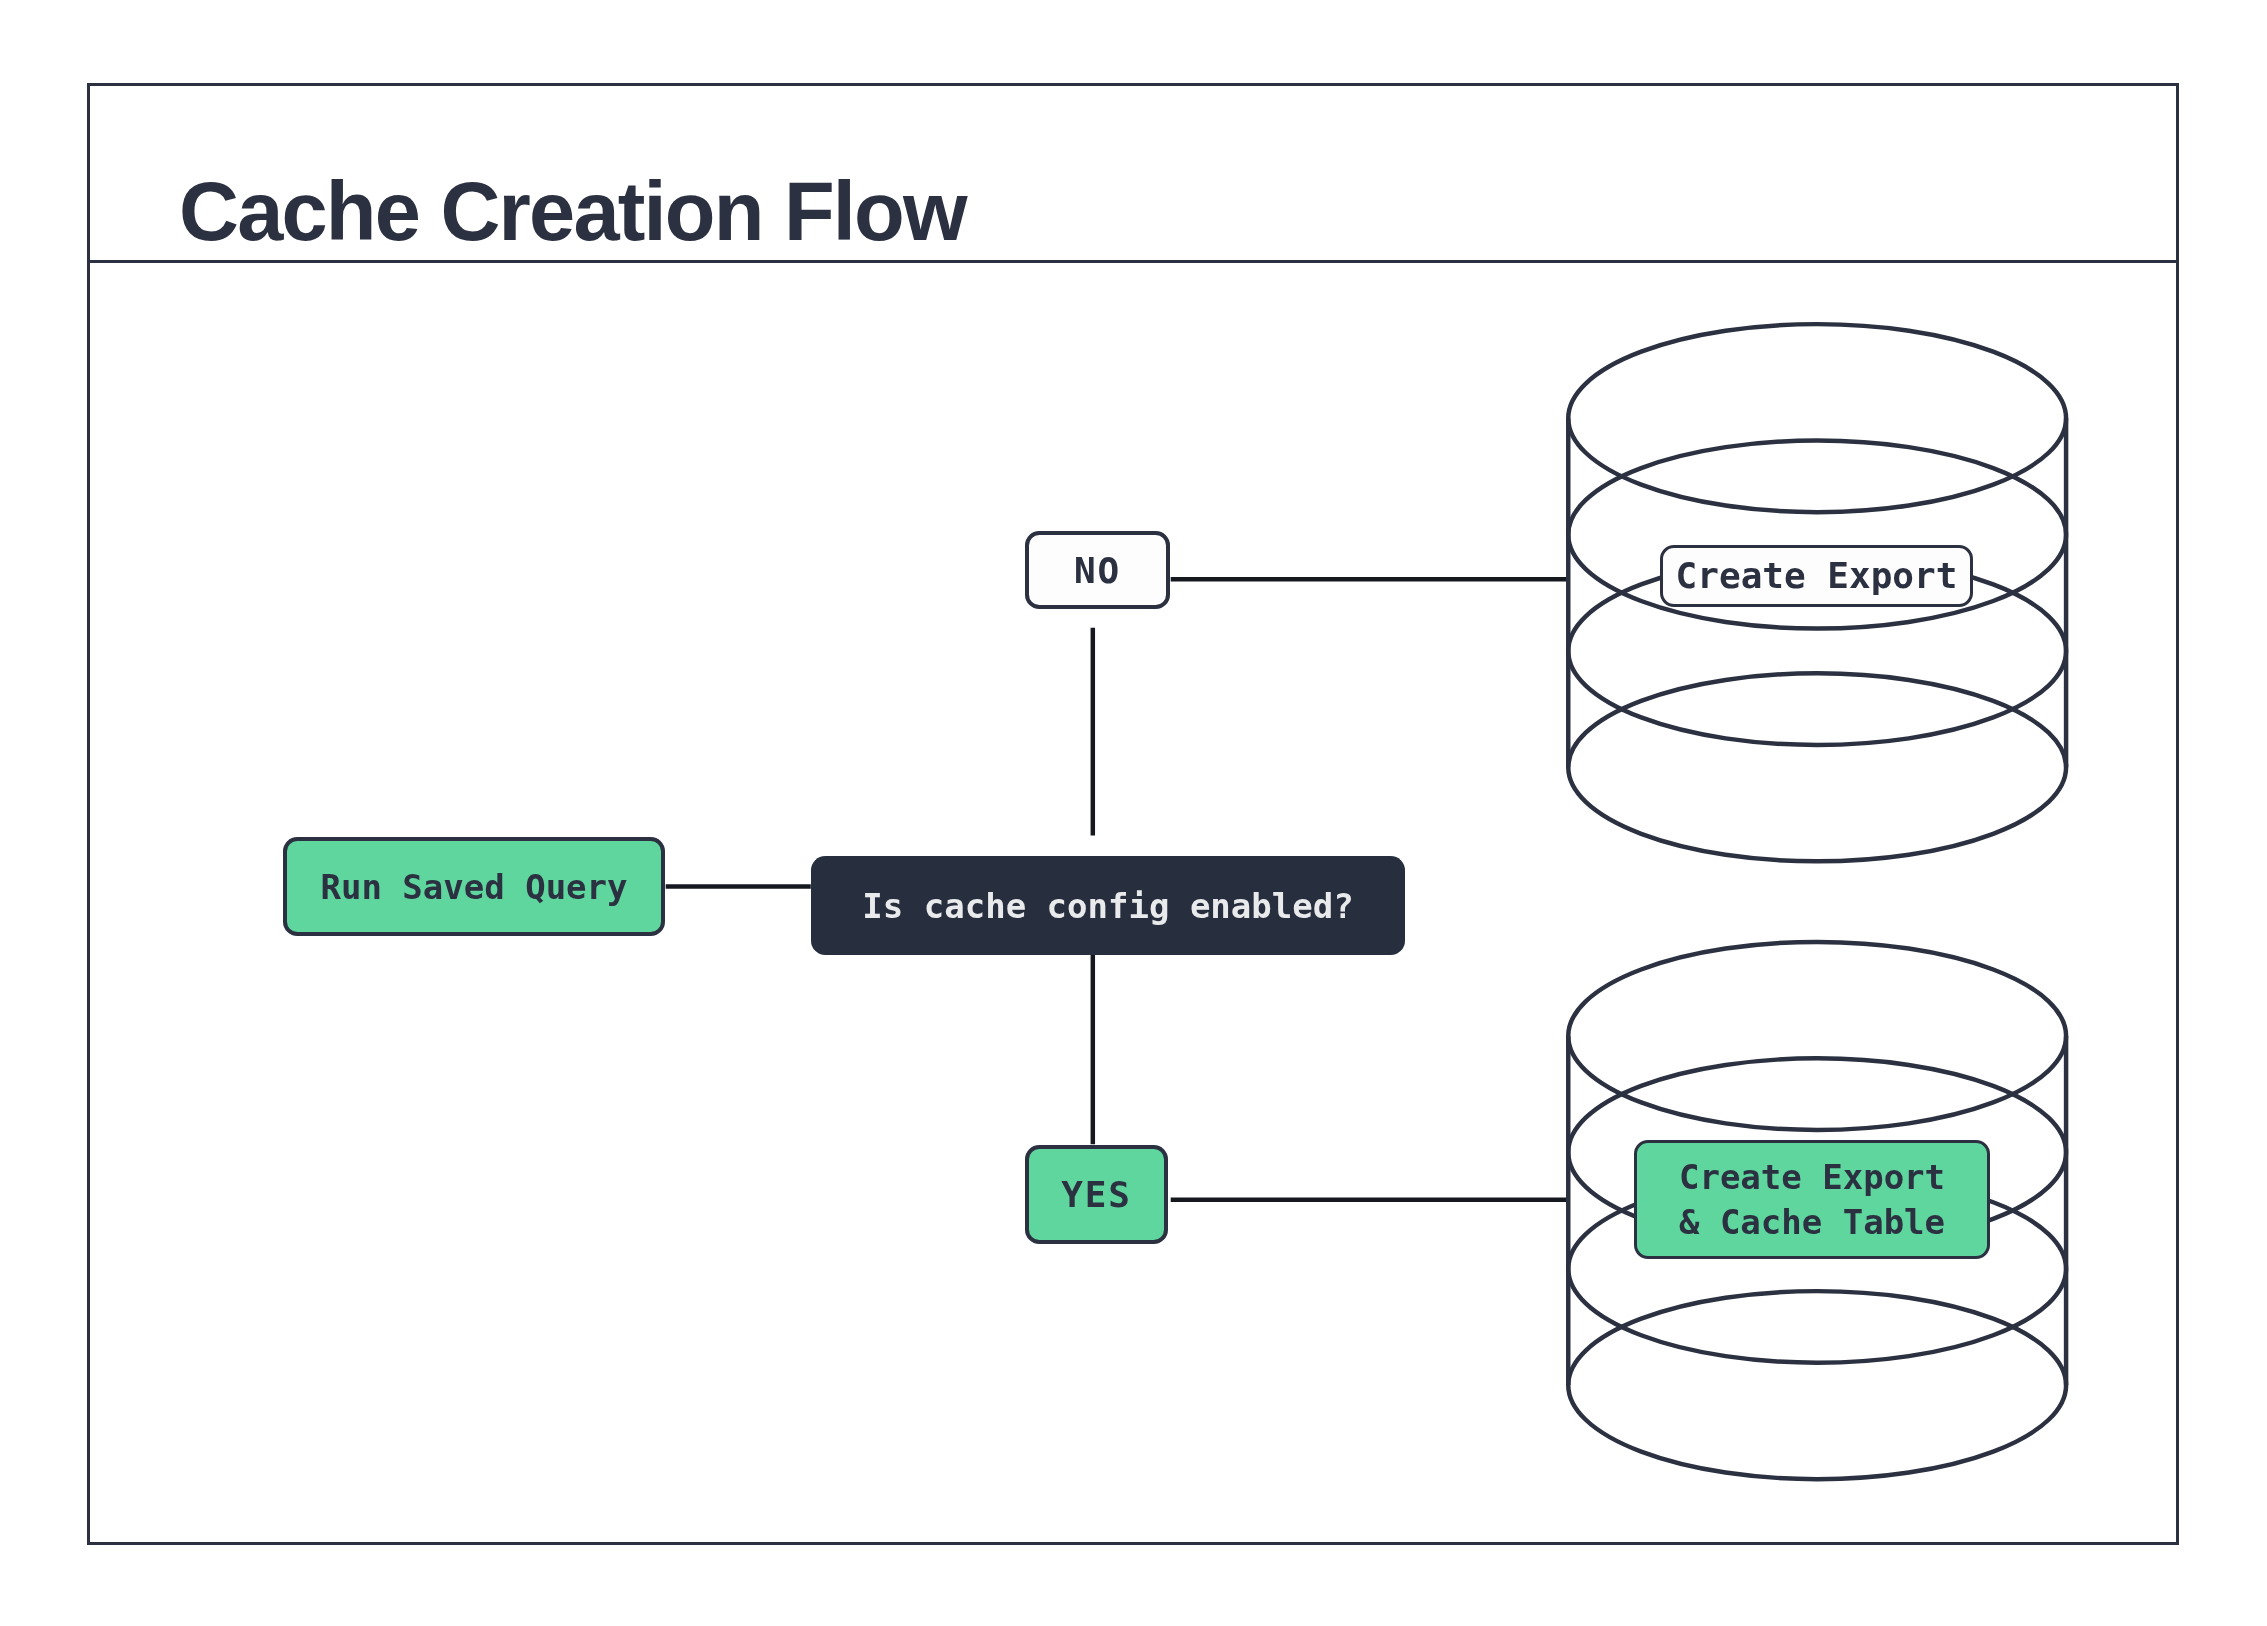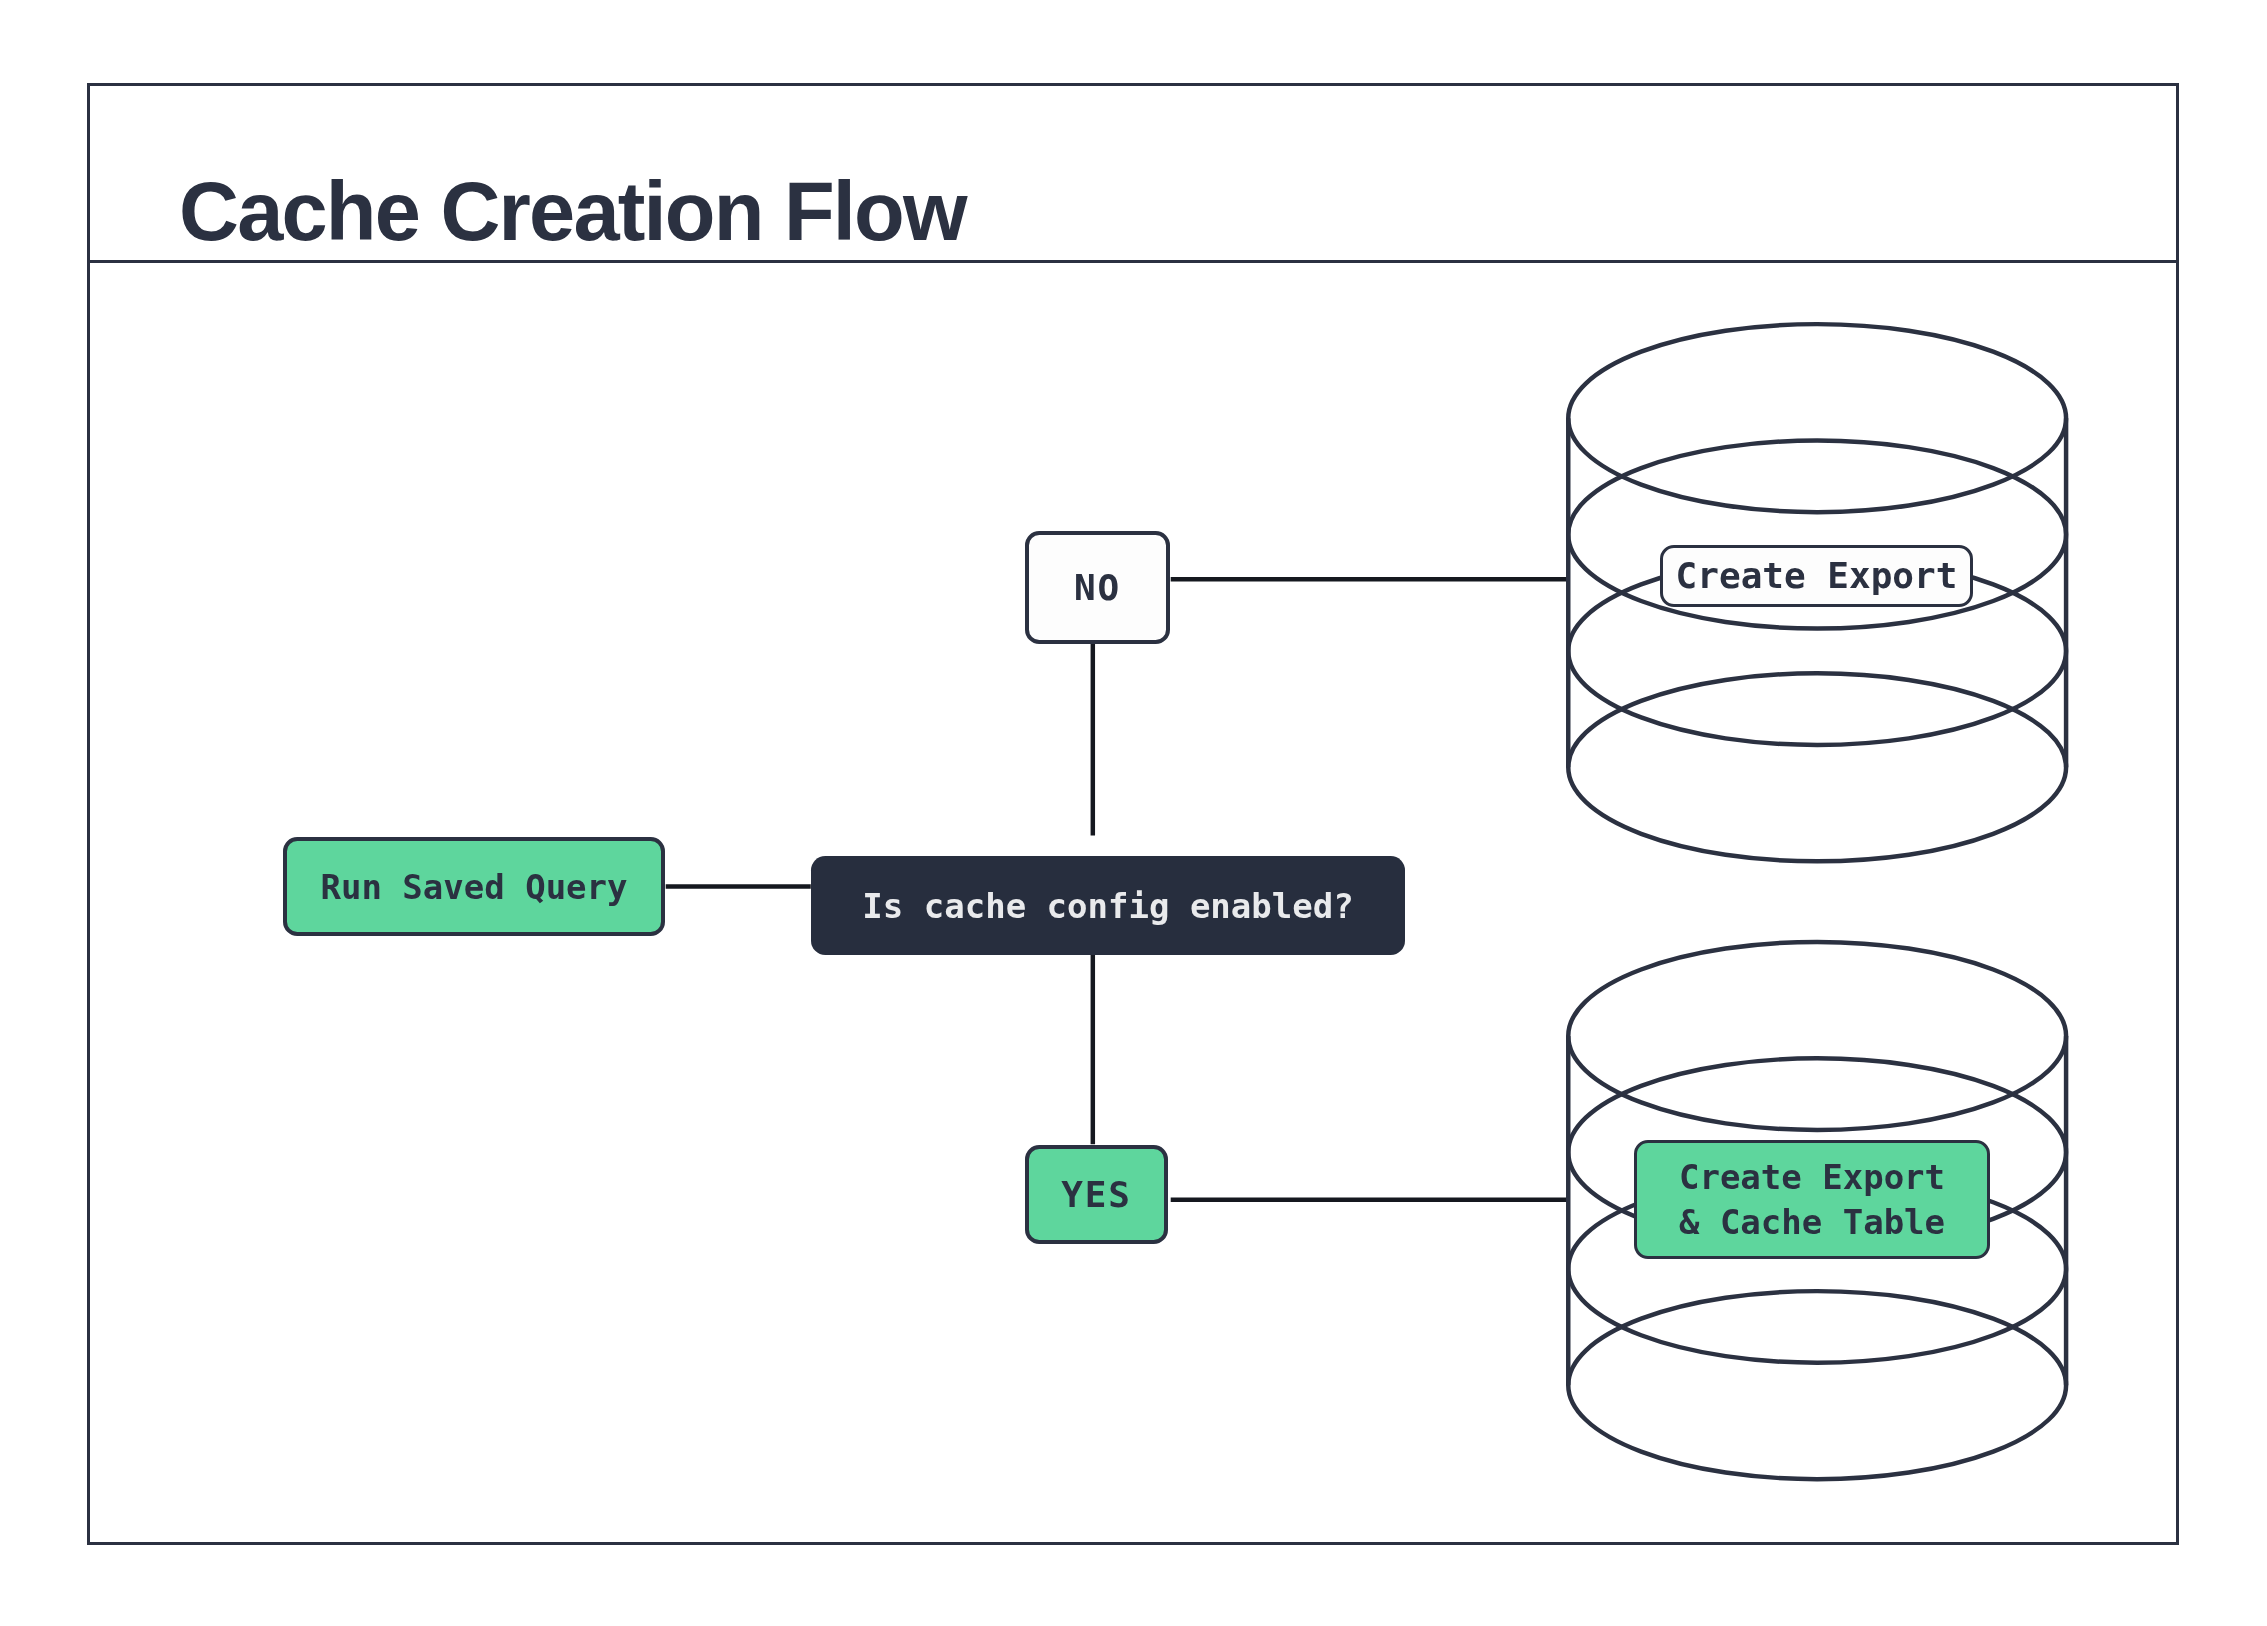--- a/index.html
+++ b/index.html
@@ -70,21 +70,21 @@
   .node.decision{
     left:811px; top:836px; width:594px; height:99px;
     background:var(--dark-fill);
     border:none;
     border-radius:14.3px;
     color:var(--light-text);
     font-size:34px;
     margin-top:20px;
   }
   .node.no{
-    left:1025px; top:531px; width:145px; height:113px;
+    left:1025px; top:531px; width:145px; height:78px;
     background:#fdfdfd;
     font-size:36px;
     letter-spacing:1.8px;
   }
   .node.yes{
     left:1025px; top:1145px; width:143px; height:99px;
     background:var(--green);
     font-size:36px;
     letter-spacing:1.8px;
   }

